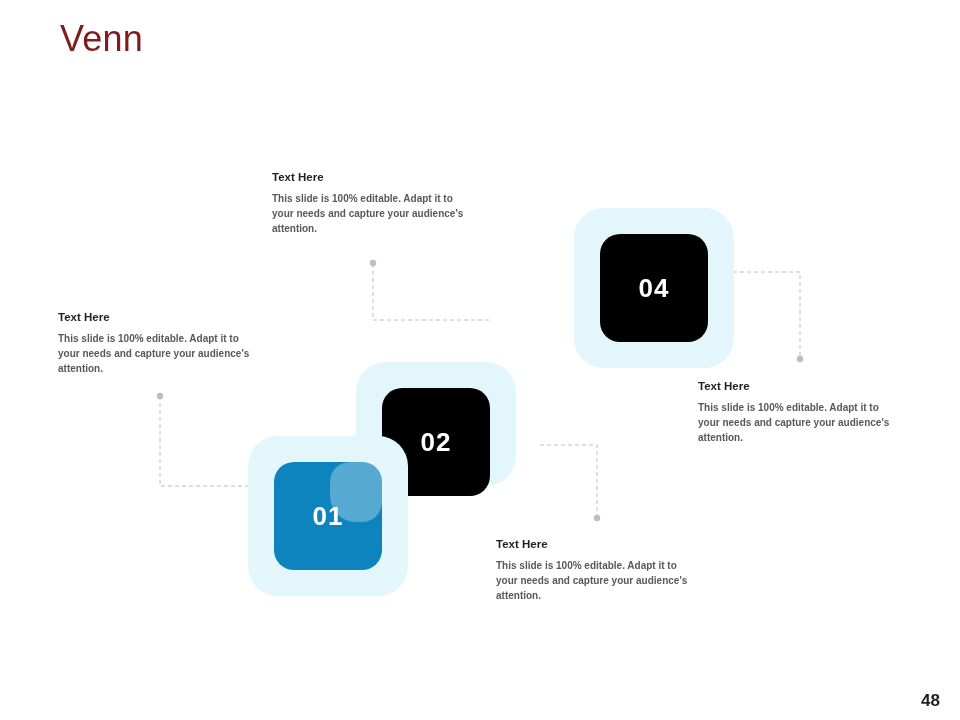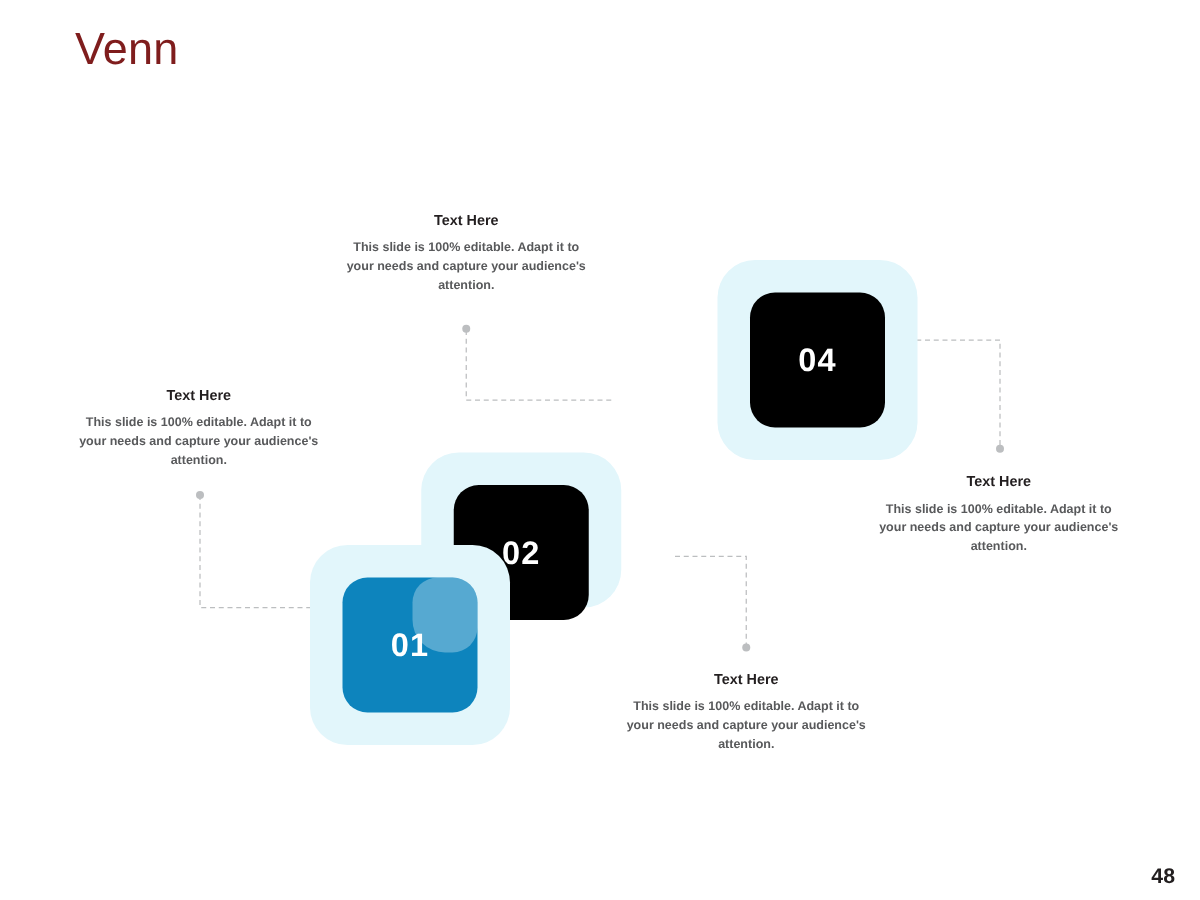--- a/index.html
+++ b/index.html
@@ -89,37 +89,36 @@
   .card-number {
     font-size: 26px;
     font-weight: bold;
     color: #ffffff;
     letter-spacing: 1px;
     line-height: 1;
   }
 
   
   #group-01 { left: 248px; top: 436px; width: 160px; height: 160px; z-index: 4; }
-  #group-02 { left: 337px; top: 362px; width: 160px; height: 124px; z-index: 3; }
+  #group-02 { left: 356px; top: 362px; width: 160px; height: 124px; z-index: 3; }
   #group-03 { left: 466px; top: 287px; width: 160px; height: 160px; z-index: 2; }
   #group-04 { left: 574px; top: 208px; width: 160px; height: 160px; z-index: 1; }
 
   
   .overlap-tint {
     position: absolute;
     border-radius: 20px;
     background: rgba(255,255,255,0.30);
     pointer-events: none;
   }
 
   
   .text-block {
     position: absolute;
     width: 200px;
-    text-align: center;
   }
   .text-block .tb-title {
     font-size: 11.5px;
     font-weight: bold;
     color: #231f20;
     margin-bottom: 7px;
     line-height: 14px;
   }
   .text-block .tb-body {
     font-size: 10px;

